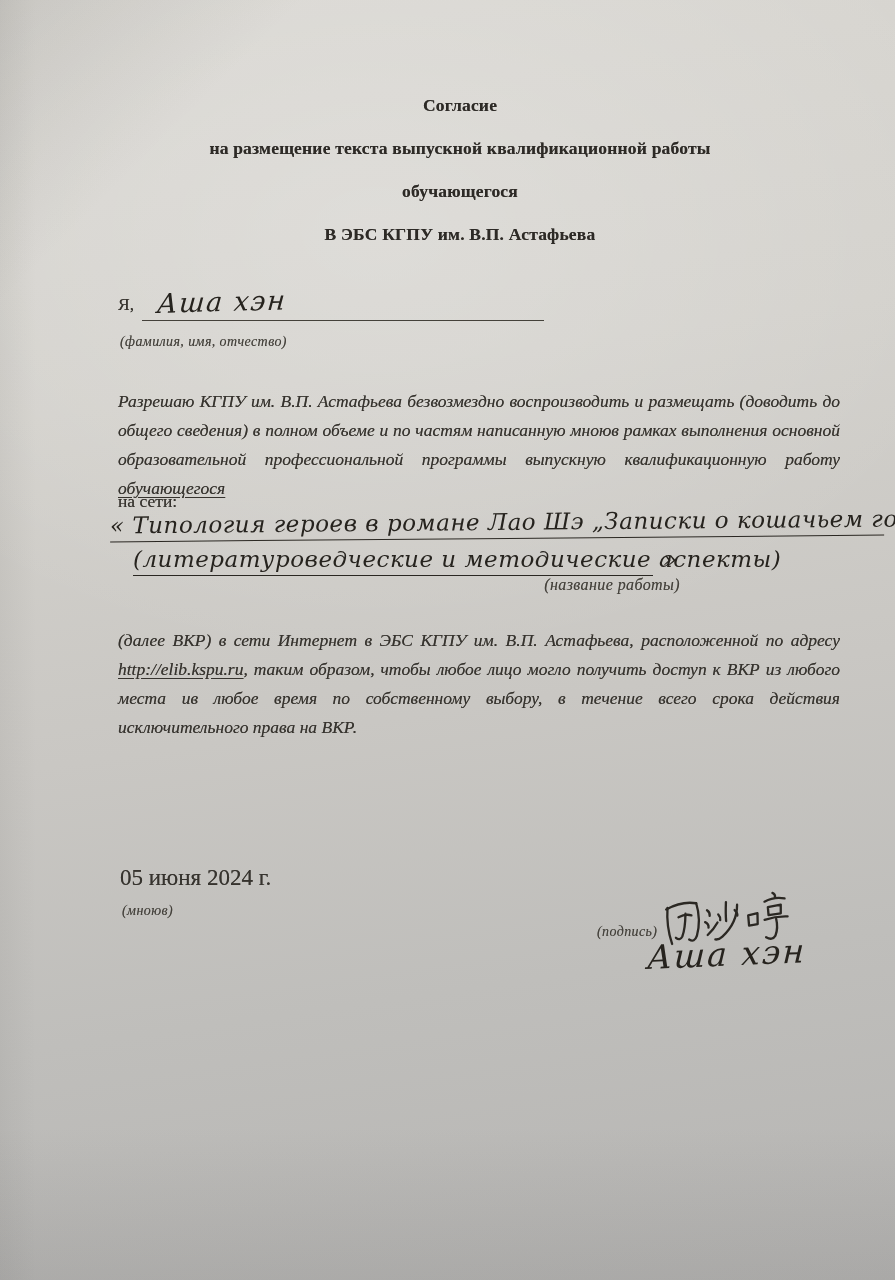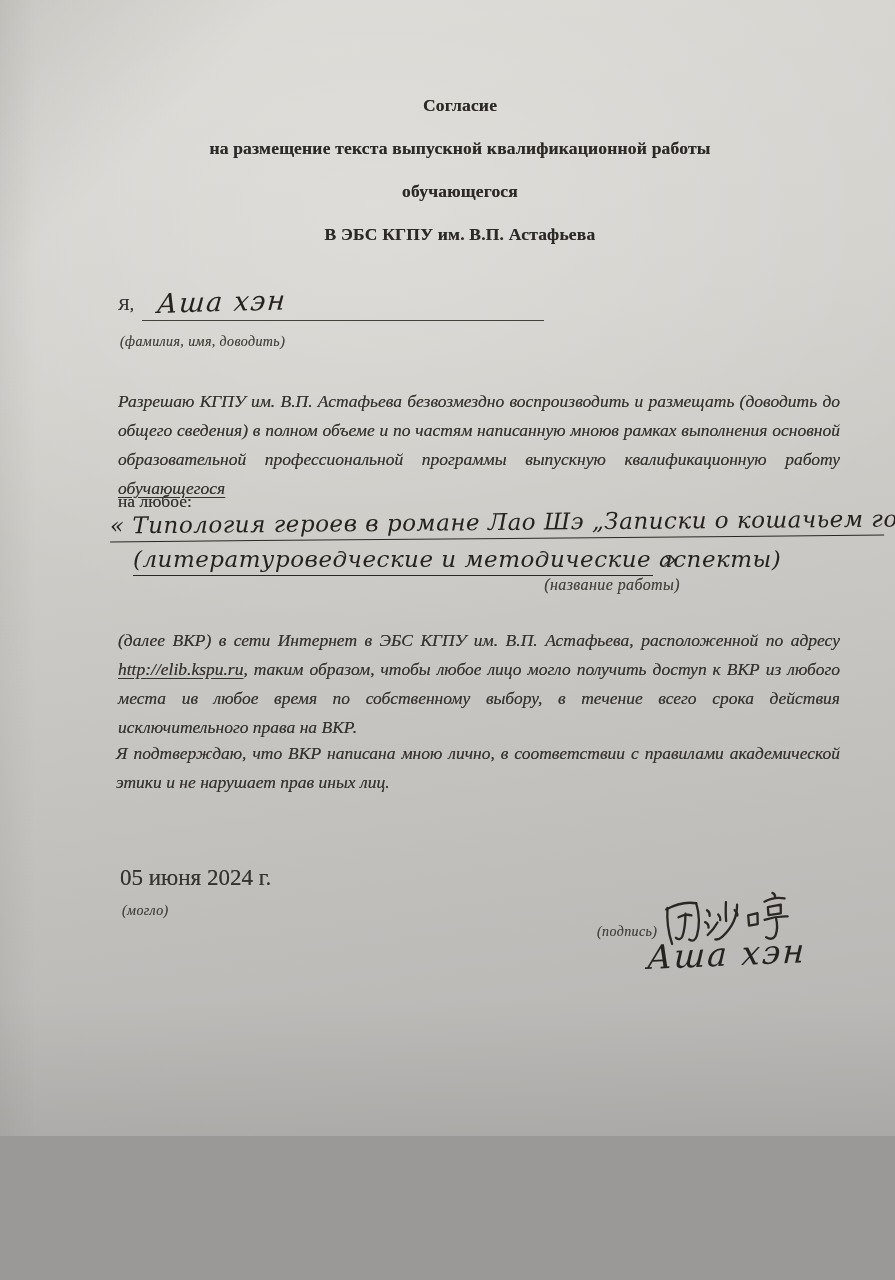--- a/index.html
+++ b/index.html
@@ -1,19 +1,19 @@
 <!DOCTYPE html>
 <html><head>
 <meta charset="utf-8">
 <style>
   html, body { margin: 0; padding: 0; background: #9a9997; }
   .paper {
     position: relative;
     width: 895px;
-    height: 1136px;
+    height: 1280px;
     margin: 0 auto;
     overflow: hidden;
     background:
       radial-gradient(ellipse 900px 620px at 42% 18%, rgba(255,255,255,0.22), rgba(255,255,255,0) 70%),
       linear-gradient(172deg, #d9d7d2 0%, #d3d1cc 30%, #c9c7c3 55%, #bfbebb 75%, #b6b5b3 100%);
     font-family: "Liberation Serif", "DejaVu Serif", serif;
     color: #36332e;
   }
   
   .paper::before {
@@ -132,40 +132,39 @@
   <header class="abs title-block">
     <div class="title-line">Согласие</div>
     <div class="title-line">на размещение текста выпускной квалификационной работы</div>
     <div class="title-line">обучающегося</div>
     <div class="title-line">В ЭБС КГПУ им. В.П. Астафьева</div>
   </header>
 
   <div class="abs name-row">
     <span class="name-prefix printed">Я,</span><span class="name-blank"><span class="hand hand-name">Аша хэн</span></span>
   </div>
-  <div class="abs caption fio-caption">(фамилия, имя, доводить)</div>
+  <div class="abs caption fio-caption">(фамилия, имя, отчество)</div>
 
   <p class="abs para para1 printed"><span>Разрешаю КГПУ им. В.П. Астафьева безвозмездно воспроизводить и размещать (доводить до общего сведения) в полном объеме и по частям написанную мноюв  рамках выполнения основной образовательной профессиональной программы выпускную квалификационную работу </span><span class="u-printed">обучающегося</span></p>
 
-  <div class="abs printed topic-label">на любое:</div>
+  <div class="abs printed topic-label">на сети:</div>
 
   <div class="abs topic-line1">
     <span class="hand hand-topic hand-underlined">« Типология героев в романе Лао Шэ „Записки о кошачьем городе“</span>
   </div>
   <div class="abs topic-line2">
     <span class="hand hand-topic hand-underlined">(литературоведческие и методические аспекты)</span><span class="hand close-quote">»</span>
   </div>
   <div class="abs caption topic-caption">(название работы)</div>
 
   <p class="abs para para2 printed"><span>(далее ВКР) в сети Интернет в ЭБС КГПУ им. В.П. Астафьева, расположенной по адресу </span><span class="u-printed">http://elib.kspu.ru</span><span>, таким образом, чтобы любое лицо могло получить доступ к ВКР из любого места ив  любое время по собственному выбору, в течение всего срока действия исключительного права на ВКР.</span></p>
 
-  <p class="abs para para3 printed">Я подтверждаю, что ВКР написана мною лично, в соответствии с правилами академической этики и не нарушает прав иных лиц.</p>
 
   <div class="abs printed date-line">05 июня 2024 г.</div>
-  <div class="abs caption date-caption">(могло)</div>
+  <div class="abs caption date-caption">(мноюв)</div>
 
   <div class="abs caption sig-caption">(подпись)</div>
 
   <div class="abs sig-cjk" title="阿沙哼">
     <svg width="145" height="62" viewBox="0 0 200 78" fill="none" stroke="#2b2823" stroke-width="3.2" stroke-linecap="round" stroke-linejoin="round">
 
       <path d="M12,16 Q8,42 14,66"></path>
       <path d="M10,18 Q32,8 52,13"></path>
       <path d="M52,13 Q57,36 49,58 Q45,67 38,62"></path>
       <path d="M26,30 Q36,26 44,29"></path>

